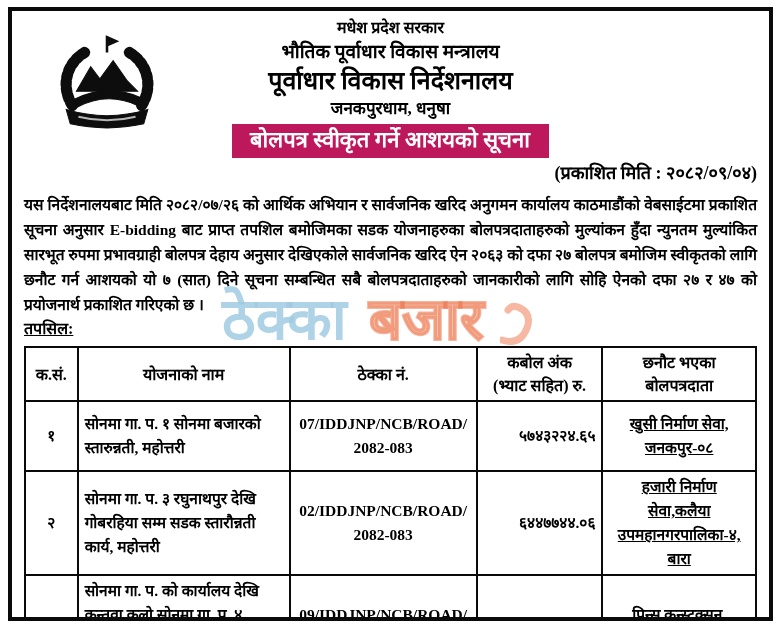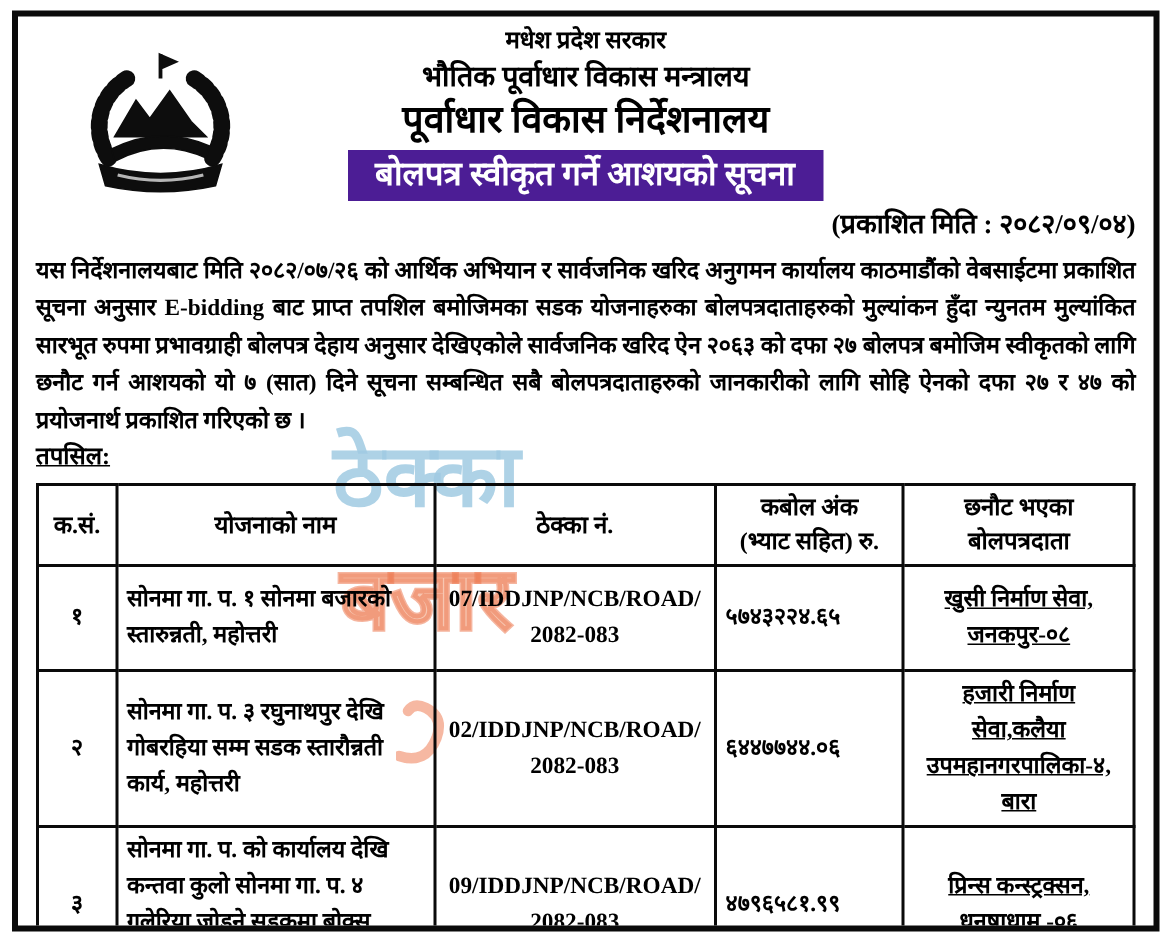--- a/index.html
+++ b/index.html
@@ -26,21 +26,21 @@
     width:102px; height:104px;
   }
   
   .header { position:relative; z-index:2; text-align:center; }
   .h-gov  { font-size:16px; line-height:20px;text-align:center; }
   .h-min  { font-size:19px; line-height:24px; margin-top:2px; }
   .h-dir  { font-size:25px; line-height:30px; margin-top:2px; }
   .h-loc  { font-size:17px; line-height:22px; margin-top:2px; }
   .banner {
     display:inline-block;
-    background:#4c1d95; color:#ffffff;
+    background:#be185d; color:#ffffff;
     font-size:22px; line-height:28px;
     padding:2px 19px 4px 18px;
     margin-top:4px;
   }
   .pub-date { font-size:18px; line-height:24px; margin-top:3px;text-align:right; }
   
   .para {
     position:relative; z-index:2;
     margin-top:7px;
     font-size:15.5px; line-height:25px;
@@ -56,21 +56,20 @@
   
   .watermark {
     position:absolute; left:210px; top:277px;
     z-index:1;
     display:flex; align-items:center; gap:22px;
     font-size:58px; line-height:60px;
     font-family:"Liberation Sans","DejaVu Sans",sans-serif;
     font-weight:800;
     pointer-events:none;
     white-space:nowrap;
-    flex-direction:column;
   }
   .wm-1 { color:rgba(160,202,226,0.85); }
   .wm-2 { color:rgba(242,160,125,0.60); -webkit-text-stroke:2px rgba(236,120,80,0.55); }
   .wm-swoosh { margin-left:-6px; margin-top:10px; }
   
   table.tender {
     position:relative; z-index:2;
     width:100%;
     border-collapse:collapse;
     margin-top:6px;
@@ -89,21 +88,21 @@
   }
   .tender td { font-size:15.5px; line-height:24px; }
   .cell-sn { text-align:center; font-size:16px; }
   .cell-project { text-align:left; padding-left:8px; padding-right:6px; }
   .cell-contract {
     text-align:center;
     font-family:Liberation Serif, serif;
     font-weight:700; font-size:15px; line-height:20px;
     white-space:pre-line;
   }
-  .cell-amount { text-align:left; font-size:15px;border-radius:12px; }
+  .cell-amount { text-align:right; font-size:15px;border-radius:12px; }
   .cell-bidder { text-align:center; white-space:pre-line;text-decoration:underline; }
   .row-1 { height:70px; }
   .row-2 { height:76px; }
   .row-3 { height:74px; }
   .head-row { height:52px;padding-left:34px; }
 </style>
 </head>
 <body>
 
 <div class="page">
@@ -132,20 +131,21 @@
 
         <path d="M10 76 Q50 88 90 76 L86 90 Q50 98 14 90 Z" stroke-width="1"></path>
         <path d="M22 83 Q50 90 78 83" fill="none" stroke="#ffffff" stroke-width="2" opacity="0.7"></path>
       </g>
     </svg>
 
     <div class="header">
       <div class="h-gov">मधेश प्रदेश सरकार</div>
       <div class="h-min">भौतिक पूर्वाधार विकास मन्त्रालय</div>
       <div class="h-dir">पूर्वाधार विकास निर्देशनालय</div>
+      <div class="h-loc">जनकपुरधाम, धनुषा</div>
       <div>
         <span class="banner">बोलपत्र स्वीकृत गर्ने आशयको सूचना</span>
       </div>
       <div class="pub-date">(प्रकाशित मिति : २०८२/०९/०४)</div>
     </div>
 
     <div class="para">यस निर्देशनालयबाट मिति २०८२/०७/२६ को आर्थिक अभियान र सार्वजनिक खरिद अनुगमन कार्यालय काठमाडौंको वेबसाईटमा प्रकाशित सूचना अनुसार E-bidding बाट प्राप्त तपशिल बमोजिमका सडक योजनाहरुका बोलपत्रदाताहरुको मुल्यांकन हुँदा न्युनतम मुल्यांकित सारभूत रुपमा प्रभावग्राही बोलपत्र देहाय अनुसार देखिएकोले सार्वजनिक खरिद ऐन २०६३ को दफा २७ बोलपत्र बमोजिम स्वीकृतको लागि छनौट गर्न आशयको यो ७ (सात) दिने सूचना सम्बन्धित सबै बोलपत्रदाताहरुको जानकारीको लागि सोहि ऐनको दफा २७ र ४७ को प्रयोजनार्थ प्रकाशित गरिएको छ ।</div>
     <div>
       <span class="tapasil">तपसिल:</span>
     </div>

